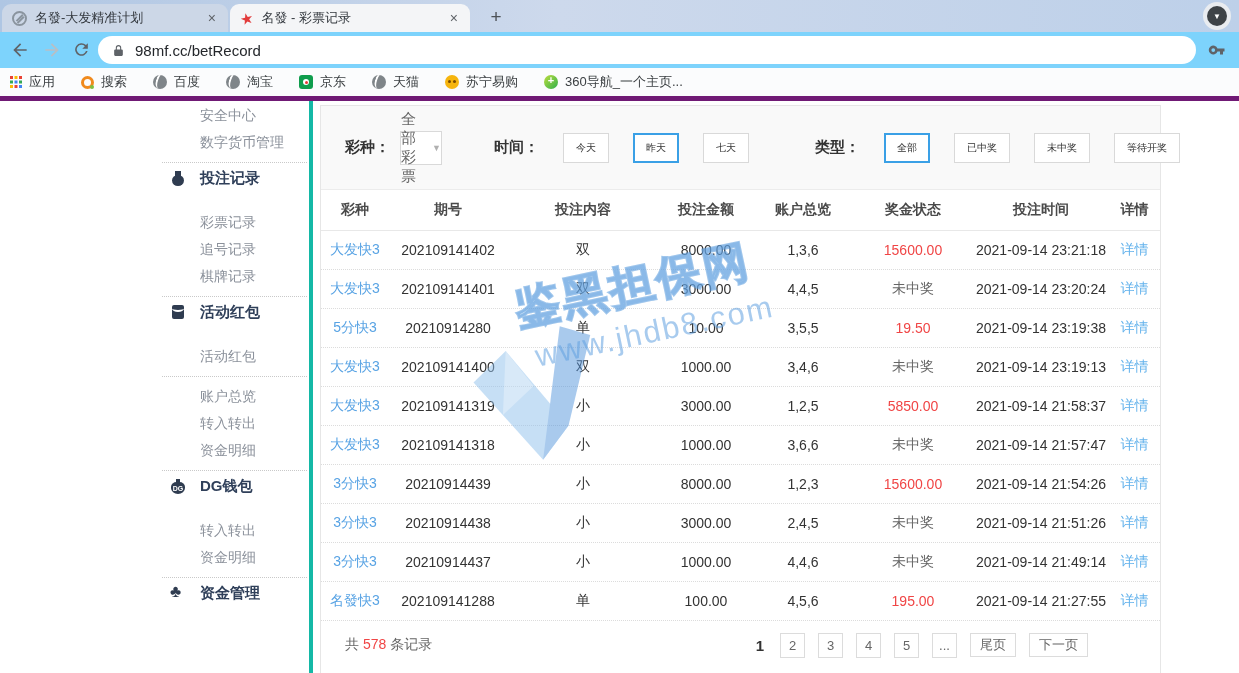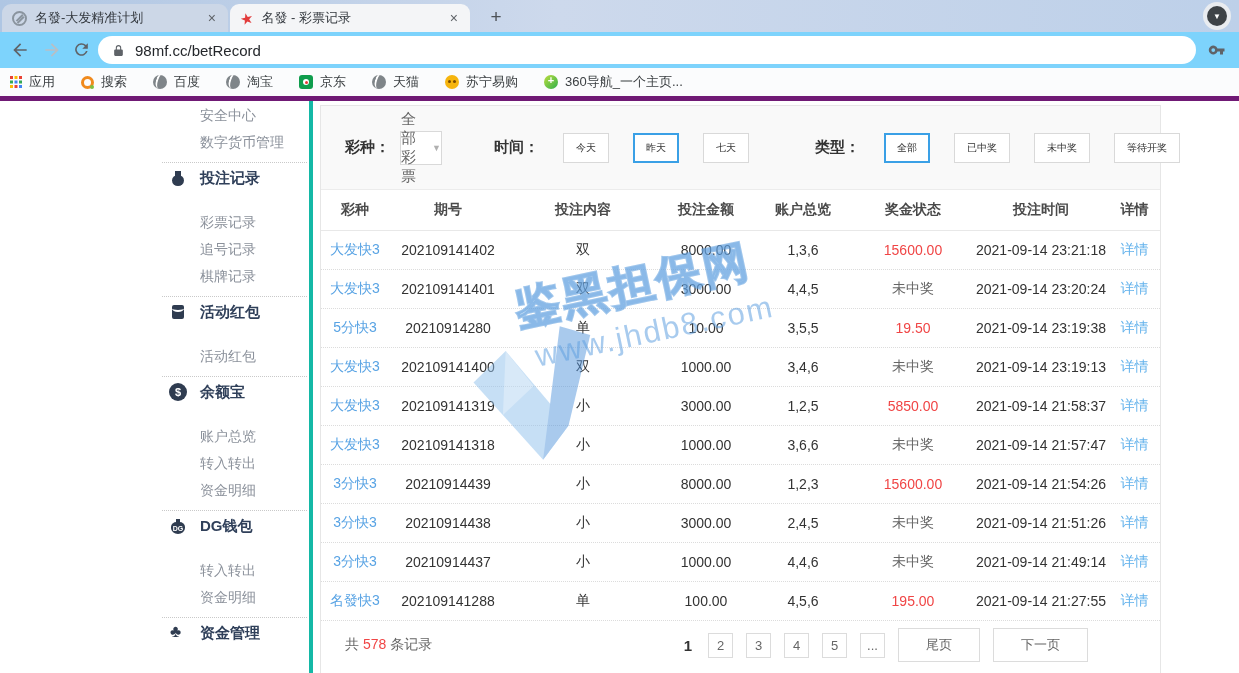--- a/index.html
+++ b/index.html
@@ -110,21 +110,21 @@
   .c-status.win{color:#f04545}
   .c-detail{color:#63b2ec;cursor:pointer}
 
   .pagination{height:48px;display:flex;align-items:center;padding-left:24px;font-size:14px;
          color:#666;position:relative}
   .total-red{color:#f04545}
   .pages{position:absolute;right:72px;top:0;height:48px;display:flex;align-items:center;gap:13px}
   .page-current{font-weight:bold;color:#333;font-size:15px;padding:0 3px}
   .page-box{min-width:25px;height:25px;border:1px solid #dcdcdc;background:#fff;display:flex;
          align-items:center;justify-content:center;font-size:13px;color:#666;padding:0 5px;cursor:default}
-  .page-box.wide{padding:0 27px;height:34px}
+  .page-box.wide{padding:0 9px;height:24px}
 
   
   .watermark{position:absolute;left:466px;top:252px;width:360px;height:210px;
          transform:rotate(-12deg);pointer-events:none;z-index:5}
   .wm-cn{position:absolute;left:62px;top:2px;font-size:45px;font-weight:bold;letter-spacing:3px;
          color:rgba(96,160,224,.34);-webkit-text-stroke:2px rgba(96,160,224,.6);white-space:nowrap}
   .wm-en{position:absolute;left:72px;top:64px;font-size:31px;color:rgba(96,160,224,.55);
          letter-spacing:2px;white-space:nowrap}
   .wm-logo{position:absolute;left:0;top:44px;opacity:.5}
 </style>
@@ -227,24 +227,20 @@
       <div class="side-sub">彩票记录</div>
       <div class="side-sub">追号记录</div>
       <div class="side-sub">棋牌记录</div>
       <div class="side-divider"></div>
       <div class="side-section">
         <span class="ic red-packet-icon"></span>
         <span>活动红包</span>
       </div>
       <div class="side-sub">活动红包</div>
       <div class="side-divider"></div>
-      <div class="side-section">
-        <span class="ic dollar-circle-icon"></span>
-        <span>余额宝</span>
-      </div>
       <div class="side-sub">账户总览</div>
       <div class="side-sub">转入转出</div>
       <div class="side-sub">资金明细</div>
       <div class="side-divider"></div>
       <div class="side-section">
         <span class="ic dg-bag-icon"></span>
         <span>DG钱包</span>
       </div>
       <div class="side-sub">转入转出</div>
       <div class="side-sub">资金明细</div>

